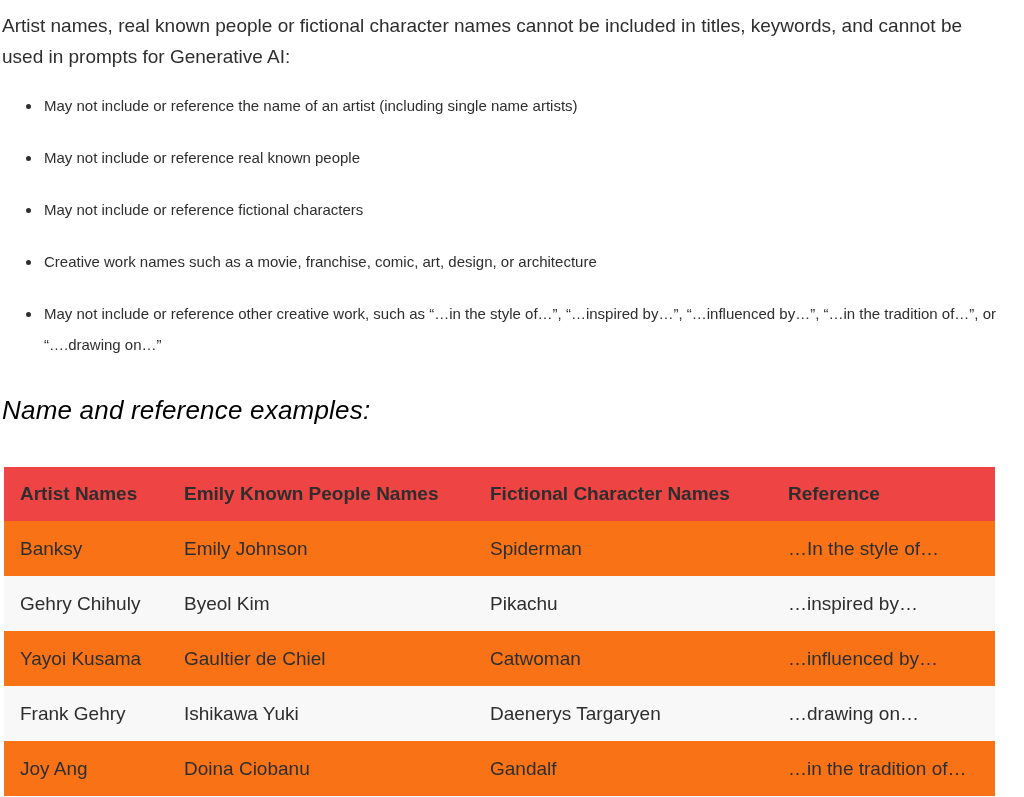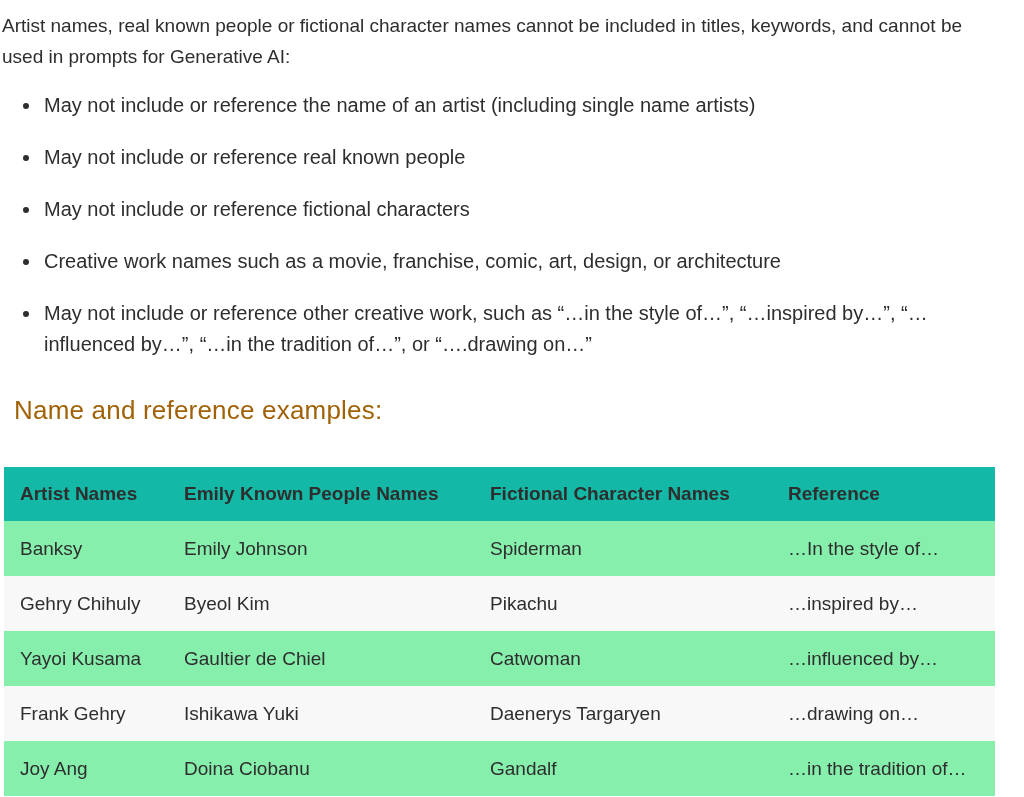--- a/index.html
+++ b/index.html
@@ -20,62 +20,63 @@
     margin: 0;
     font-size: 19px;
     line-height: 31px;
     max-width: 1000px;
   }
   .policy-list {
     margin: 18px 0 0 0;
     padding: 0 0 0 40px;
   }
   .policy-list li {
-    font-size: 20px;
+    font-size: 15px;
     line-height: 31px;
     margin-bottom: 21px;
     padding-left: 2px;
     max-width: 960px;
   }
   .policy-list li:last-child { margin-bottom: 0; }
   .section-heading {
-    margin: 33px 0 0 12px;
+    margin: 33px 0 0 0;
     font-size: 26px;
     line-height: 34px;
     font-weight: 400;
-    color: #a16207;
+    color: #000000;
     letter-spacing: 0.2px;
+    font-style: italic;
   }
   table.examples {
     margin: 40px 0 0 2px;
     width: 991px;
     border-collapse: collapse;
     table-layout: fixed;
   }
   .col-artist    { width: 164px; }
   .col-people    { width: 306px; }
   .col-fictional { width: 298px; }
   .col-reference { width: 223px; }
   table.examples th {
-    background: #14b8a6;
+    background: #ef4444;
     height: 54px;
     padding: 0 8px 0 16px;
     text-align: left;
     vertical-align: middle;
     font-size: 19px;
     font-weight: 700;
     color: #2e2e2e;
   }
   table.examples td {
     height: 55px;
     padding: 0 8px 0 16px;
     vertical-align: middle;
     font-size: 19px;
     color: #2e2e2e;
-    background: #86efac;
+    background: #f97316;
   }
   table.examples tbody tr:nth-child(even) td {
     background: #f8f8f8;
   }
 </style>
 </head>
 <body>
 
 <div class="page">
 

